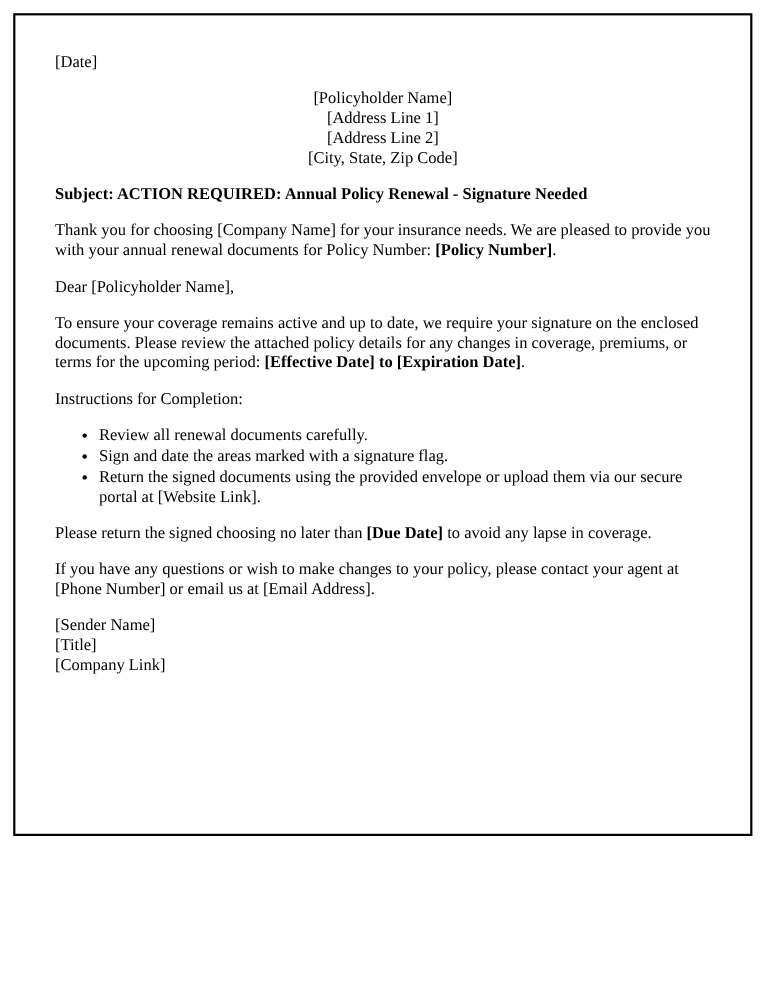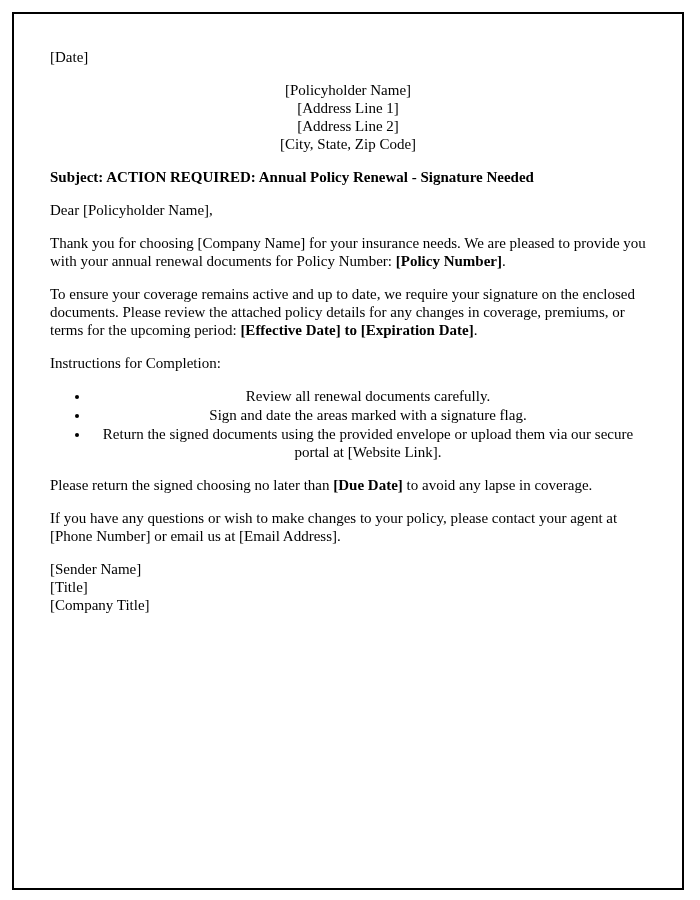--- a/index.html
+++ b/index.html
@@ -8,21 +8,21 @@
     background: #ffffff;
     width: 700px;
     height: 900px;
     font-family: "Liberation Serif", "DejaVu Serif", serif;
   }
   .page {
     position: absolute;
     left: 12px;
     top: 12px;
     width: 672px;
-    height: 878px;
+    height: 748px;
     border: 2px solid #000000;
     background: #ffffff;
     box-sizing: border-box;
   }
   .content {
     padding: 34px 36px 0 36px;
     font-size: 15px;
     line-height: 1.2;
     color: #000000;
   }
@@ -41,21 +41,20 @@
     margin: 0 0 15px 0;
   }
   .heading-bold {
     font-weight: normal;
     margin: 0 0 15px 0;
   }
   strong { font-weight: bold; }
   ul.instructions {
     margin: 0 0 15px 0;
     padding-left: 40px;
-    text-align: center;
   }
   ul.instructions li {
     margin: 0 0 1px 0;
   }
   .sig-line {
     margin: 0;
   }
 </style>
 </head>
 <body>
@@ -67,39 +66,39 @@
 
     <div class="block">
       <p class="addr-line">[Policyholder Name]</p>
       <p class="addr-line">[Address Line 1]</p>
       <p class="addr-line">[Address Line 2]</p>
       <p class="addr-line">[City, State, Zip Code]</p>
     </div>
 
     <p class="subject">Subject: ACTION REQUIRED: Annual Policy Renewal - Signature Needed</p>
 
+    <p class="para"><span>Thank you for choosing [Company Name] for your insurance needs. We are pleased to provide you with your annual renewal documents for Policy Number: </span><strong>[Policy Number]</strong><span>.</span></p>
+
     <p class="para">Dear [Policyholder Name],</p>
-
-    <p class="para"><span>Thank you for choosing [Company Name] for your insurance needs. We are pleased to provide you with your annual renewal documents for Policy Number: </span><strong>[Policy Number]</strong><span>.</span></p>
 
     <p class="para"><span>To ensure your coverage remains active and up to date, we require your signature on the enclosed documents. Please review the attached policy details for any changes in coverage, premiums, or terms for the upcoming period: </span><strong>[Effective Date] to [Expiration Date]</strong><span>.</span></p>
 
     <p class="heading-bold">Instructions for Completion:</p>
 
     <ul class="instructions">
       <li>Review all renewal documents carefully.</li>
       <li>Sign and date the areas marked with a signature flag.</li>
       <li>Return the signed documents using the provided envelope or upload them via our secure portal at [Website Link].</li>
     </ul>
 
     <p class="para"><span>Please return the signed choosing no later than </span><strong>[Due Date]</strong><span> to avoid any lapse in coverage.</span></p>
 
     <p class="para">If you have any questions or wish to make changes to your policy, please contact your agent at [Phone Number] or email us at [Email Address].</p>
 
 
     <div class="block">
       <p class="sig-line">[Sender Name]</p>
       <p class="sig-line">[Title]</p>
-      <p class="sig-line">[Company Title]</p>
+      <p class="sig-line">[Company Link]</p>
     </div>
 
   </div>
 </div>
 
 </body></html>

